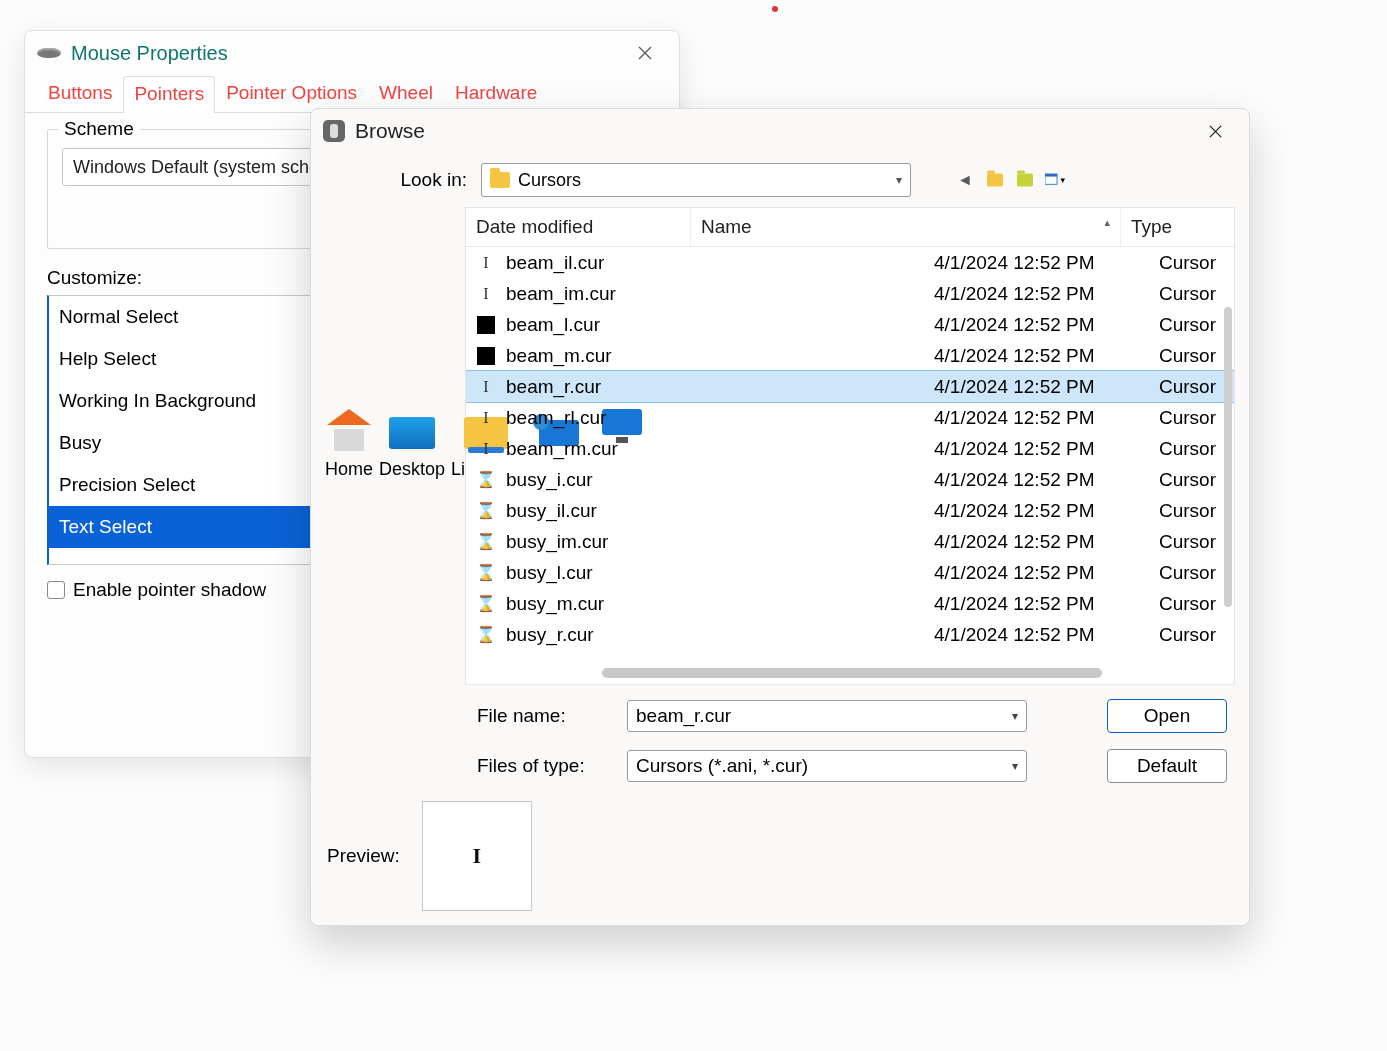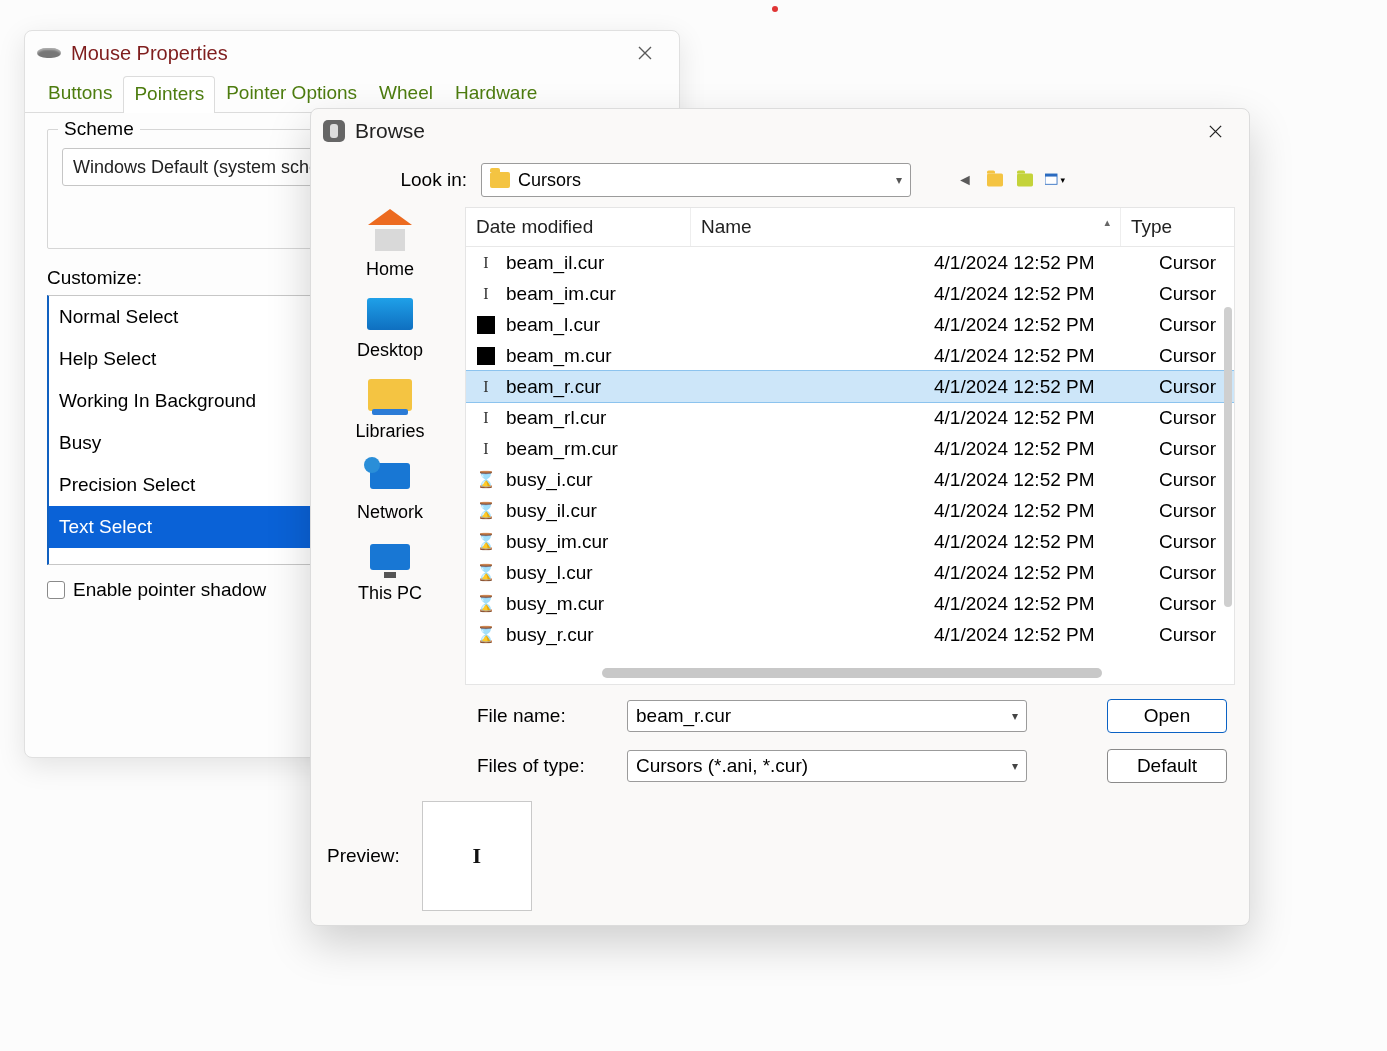--- a/index.html
+++ b/index.html
@@ -4,26 +4,26 @@
 <style>
   * { box-sizing: border-box; font-family: "Segoe UI", Arial, sans-serif; }
   body { margin: 0; width: 1387px; height: 1051px; background: #fcfcfc; position: relative; overflow: hidden; }
 
   
   .mp-window {
     position: absolute; left: 24px; top: 30px; width: 656px; height: 728px;
     background: #fdfdfd; border: 1px solid #e0e0e0; border-radius: 8px;
     box-shadow: 0 8px 28px rgba(0,0,0,.10);
   }
-  .mp-titlebar { height: 44px; display: flex; align-items: center; padding: 0 12px; color: #7f1d1d; font-size: 20px; }
+  .mp-titlebar { height: 44px; display: flex; align-items: center; padding: 0 12px; color: #0f766e; font-size: 20px; }
   .mp-title-icon { width: 24px; height: 10px; background: #777; border-radius: 50%/60%; margin-right: 10px; box-shadow: inset 0 2px 2px rgba(255,255,255,.4);}
   .mp-close { margin-left: auto; width: 44px; height: 44px; display:flex; align-items:center; justify-content:center; color:#5a5a5a; cursor:pointer; }
   .mp-close svg { width: 16px; height: 16px; }
 
-  .mp-tabs { display:flex; padding: 0 12px; align-items: flex-end; font-size: 19px; color:#4d7c0f; }
+  .mp-tabs { display:flex; padding: 0 12px; align-items: flex-end; font-size: 19px; color:#ef4444; }
   .mp-tab { padding: 6px 10px 8px; border: 1px solid transparent; border-bottom: none; cursor:pointer; }
   .mp-tab.active { background:#fff; border-color:#dcdcdc; border-radius: 4px 4px 0 0; position:relative; top:1px;}
   .mp-body { border-top: 1px solid #dcdcdc; padding: 16px 22px; }
 
   .gb { border:1px solid #d6d6d6; border-radius:2px; padding: 18px 14px 14px; position: relative; margin-bottom: 18px; }
   .gb-label { position:absolute; top:-12px; left:10px; background:#fdfdfd; padding:0 6px; font-size: 19px; }
   .scheme-select { width: 100%; height: 38px; border:1px solid #c6c6c6; border-radius:3px; padding: 0 10px; font-size: 18px; color:#222; background:#fff; display:flex; align-items:center;}
   .btn { height: 36px; padding: 0 18px; border:1px solid #c7c7c7; border-radius:4px; background:#fdfdfd; font-size: 18px; cursor:pointer;}
   .mp-saveas-row { display:flex; justify-content:flex-end; margin-top:12px; gap:10px;}
 
@@ -51,21 +51,21 @@
   .br-toolbar { display:flex; align-items:center; padding: 10px 16px 6px 16px; gap: 14px; }
   .br-lookin-label { width: 140px; text-align:right; font-size:19px;}
   .br-lookin-select { flex: 0 0 430px; height:34px; border:1px solid #9b9b9b; border-radius:3px; background:#fff; display:flex; align-items:center; padding:0 8px; font-size:18px; gap:8px; position:relative;}
   .folder-ico { width:20px; height:16px; background:#f4c442; border-radius:2px; position:relative;}
   .folder-ico::before{content:""; position:absolute; top:-4px; left:0; width:10px; height:4px; background:#f4c442; border-radius:2px 2px 0 0;}
   .select-caret { margin-left:auto; color:#555; font-size: 12px;}
   .br-navicons { display:flex; gap:10px; margin-left: 30px; align-items:center; }
   .navicon { width:20px; height:20px; display:flex; align-items:center; justify-content:center; cursor:pointer; }
 
   .br-main { flex:1; display:flex; padding: 4px 14px 0 14px; gap: 10px; min-height:0;}
-  .br-places { width: 130px; display:flex; flex-direction:column; align-items:center; gap: 6px; padding-top: 4px;}
+  .br-places { width: 130px; display:flex; flex-direction:row; align-items:center; gap: 6px; padding-top: 4px;}
   .place { width: 100%; text-align:center; font-size: 18px; cursor:pointer; padding-bottom:6px;}
   .place-icon { width:48px; height:44px; margin: 0 auto 4px; display:flex; align-items:center; justify-content:center;}
   .home-icon { width:42px; height:36px; position:relative;}
   .home-icon .roof{ width:0;height:0;border-left:22px solid transparent;border-right:22px solid transparent;border-bottom:16px solid #ec6a1f; position:absolute; top:-6px; left:-1px;}
   .home-icon .body{ width:30px; height:22px; background:#d9d9d9; position:absolute; bottom:0; left:6px;}
   .desk-icon{ width:46px; height:32px; background: linear-gradient(#1fa0e8,#0f6fc0); border-radius:3px;}
   .lib-icon{ width:44px; height:32px; background:#f4c442; border-radius:3px; position:relative;}
   .lib-icon::after{content:"";position:absolute; bottom:-4px; left:4px; width:36px; height:6px; background:#2b7bd6; border-radius:2px;}
   .pc-icon{ width:40px; height:26px; background:#1877d4; border-radius:3px; position:relative;}
   .pc-icon::after{content:"";position:absolute; bottom:-8px; left:14px; width:12px; height:6px; background:#555;}

